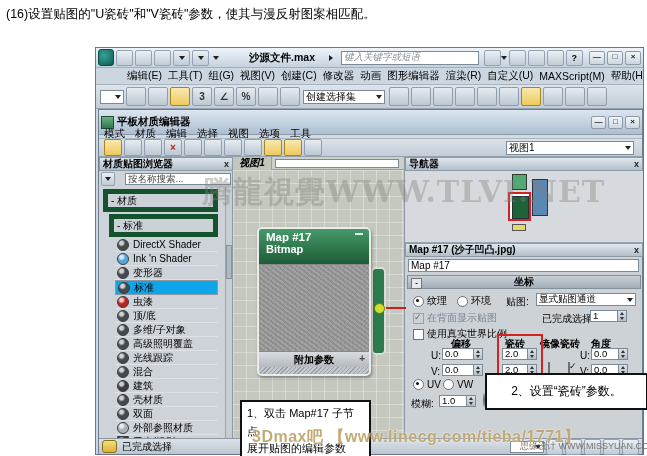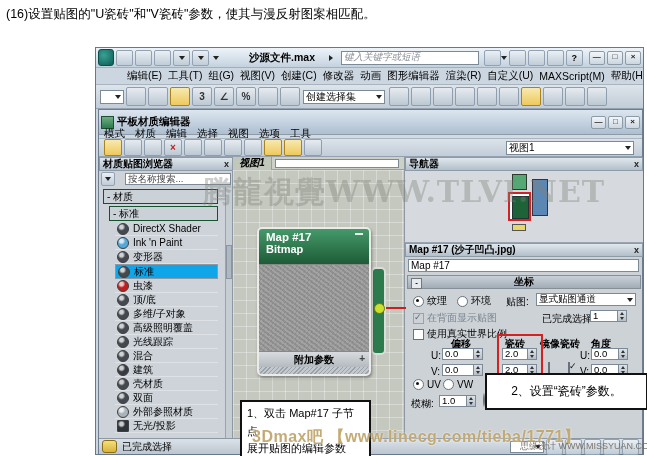--- a/index.html
+++ b/index.html
@@ -52,21 +52,21 @@
   .wm1{font-family:"DejaVu Serif","Liberation Serif",serif;font-size:30px;font-weight:bold;letter-spacing:1px;
        color:rgba(125,128,122,.38);white-space:nowrap;z-index:45;pointer-events:none}
   .wm2{font-size:16px;font-weight:bold;color:rgba(186,156,92,.85);text-shadow:0 0 2px rgba(255,255,255,.95);
        letter-spacing:.5px;white-space:nowrap;z-index:60;pointer-events:none}
   .wm3{font-size:9px;color:rgba(112,106,96,.9);white-space:nowrap;z-index:60;pointer-events:none}
   .bi{display:flex;align-items:center;height:13px;margin:0 8px 0 16px;border-bottom:1px solid rgba(255,255,255,.35);padding-left:2px}
   .bi.sel{background:#0ea5e9;border:1px solid #8d98a3}
   .sph{width:10px;height:10px;border-radius:50%;border:1px solid #3a3f44;flex:none;
        background:radial-gradient(circle at 35% 30%,rgba(255,255,255,.75) 0 18%,transparent 40%)}
   .bil{font-size:10px;margin-left:4px;white-space:nowrap}
-  .grp{height:13px;margin:2px 8px 1px 4px;background:#cad1d7;border:1px solid #14532d;font-size:10px;display:flex;align-items:center;padding:0 3px;white-space:nowrap}
+  .grp{height:13px;margin:2px 8px 1px 4px;background:#cad1d7;border:5px solid #14532d;font-size:10px;display:flex;align-items:center;padding:0 3px;white-space:nowrap}
   .nodeh{background:linear-gradient(#45996a,#1d5c37);color:#fff;font-weight:bold}
   .sb{background:#c6cdd3;border-left:1px solid #98a4b0}
   .sbt{background:#afb9c3;border:1px solid #8a96a2}
 </style>
 </head>
 <body>
 
 <div class="root">
 
   <div class="abs" style="left:6px;top:6px;font-size:12.5px">(16)设置贴图的"U瓷砖"和"V瓷砖"参数，使其与漫反射图案相匹配。</div>
@@ -202,21 +202,21 @@
 
         <div class="abs" style="left:0;top:30px;width:127px;height:251px;overflow:hidden">
           <div class="grp">- 材质</div>
           <div class="grp" style="margin-left:10px">- 标准</div>
           <div class="bi">
               <span class="sph" style="background-color: rgb(68, 73, 79);"></span>
               <span class="bil">DirectX Shader</span>
             </div>
           <div class="bi">
               <span class="sph" style="background-color: rgb(85, 168, 216);"></span>
-              <span class="bil">Ink 'n Paint</span>
+              <span class="bil">Ink 'n Shader</span>
             </div>
           <div class="bi">
               <span class="sph" style="background-color: rgb(68, 73, 79);"></span>
               <span class="bil">变形器</span>
             </div>
           <div class="bi sel">
               <span class="sph" style="background-color: rgb(68, 73, 79);"></span>
               <span class="bil">标准</span>
             </div>
           <div class="bi">

